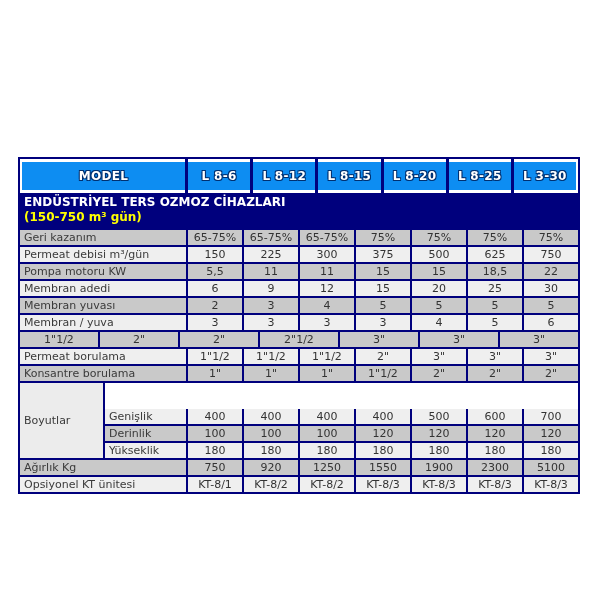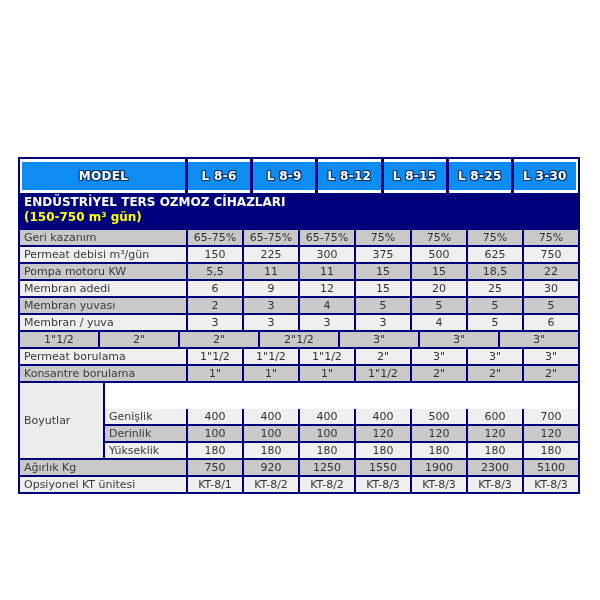--- a/index.html
+++ b/index.html
@@ -80,31 +80,31 @@
         </div>
       </div>
 
     <div class="hwrap col">
           <div class="hcell">
             <span class="htext">L 8-6</span>
           </div>
         </div>
         <div class="hwrap col">
           <div class="hcell">
-            <span class="htext">L 8-9</span>
-          </div>
-        </div>
-        <div class="hwrap col">
-          <div class="hcell">
             <span class="htext">L 8-12</span>
           </div>
         </div>
         <div class="hwrap col">
           <div class="hcell">
             <span class="htext">L 8-15</span>
+          </div>
+        </div>
+        <div class="hwrap col">
+          <div class="hcell">
+            <span class="htext">L 8-20</span>
           </div>
         </div>
         <div class="hwrap col">
           <div class="hcell">
             <span class="htext">L 8-25</span>
           </div>
         </div>
         <div class="hwrap col">
           <div class="hcell">
             <span class="htext">L 3-30</span>

